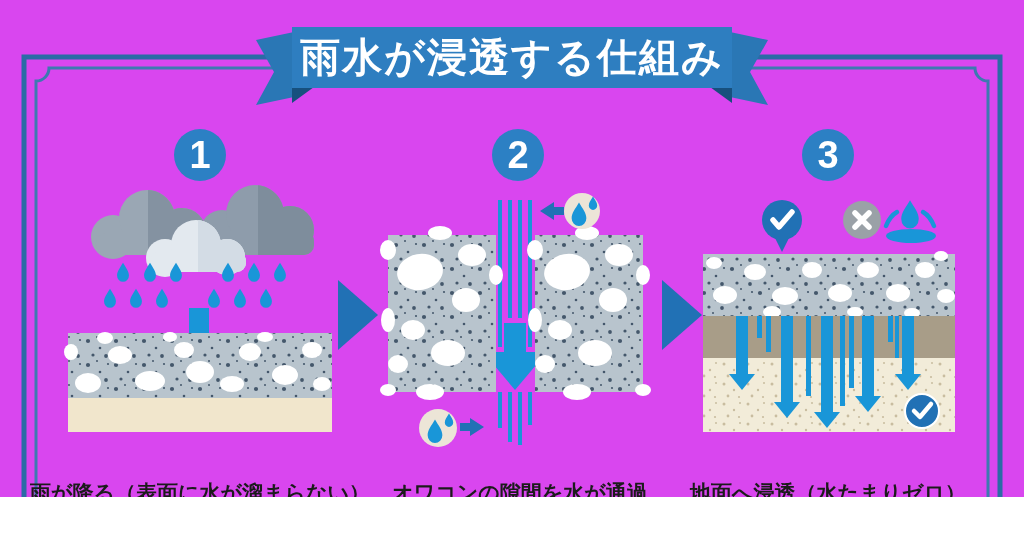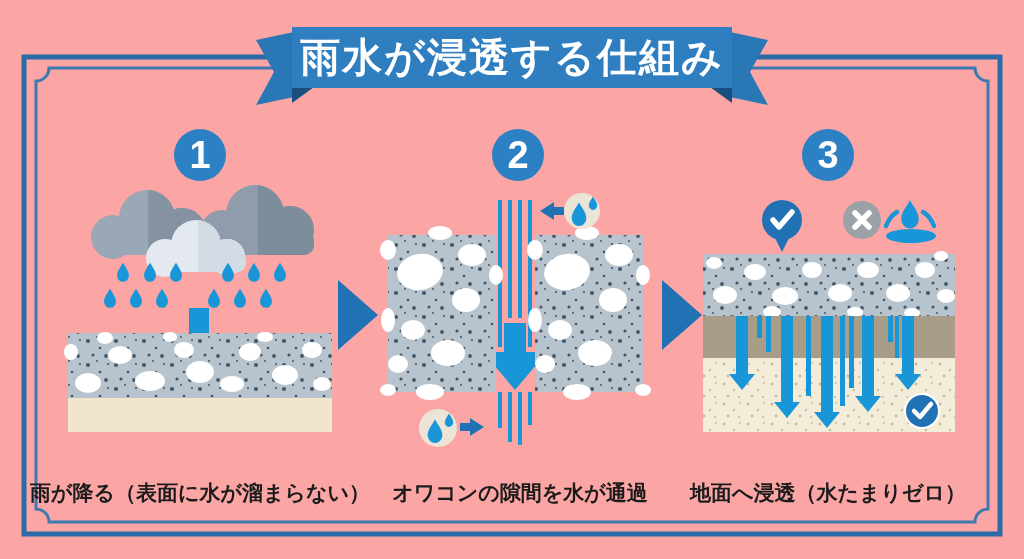--- a/index.html
+++ b/index.html
@@ -1,19 +1,19 @@
 <!DOCTYPE html>
 <html><head>
 <meta charset="utf-8">
 <style>
   html,body{margin:0;padding:0;background:#ffffff;}
   .stage{
     position:relative;
-    width:1024px;height:559px;
-    background:#fca5a5;
+    width:1024px;height:497px;
+    background:#d946ef;
     font-family:"Liberation Sans","DejaVu Sans",sans-serif;
     overflow:hidden;
   }
   svg{display:block;}
   text{font-family:"Liberation Sans","DejaVu Sans",sans-serif;}
   .title-text{font-size:40px;font-weight:bold;fill:#ffffff;letter-spacing:2px;}
   .badge-text{font-size:38px;font-weight:bold;fill:#ffffff;}
   .caption-text{font-size:21px;font-weight:bold;fill:#1b1b1b;}
 </style>
 </head>

